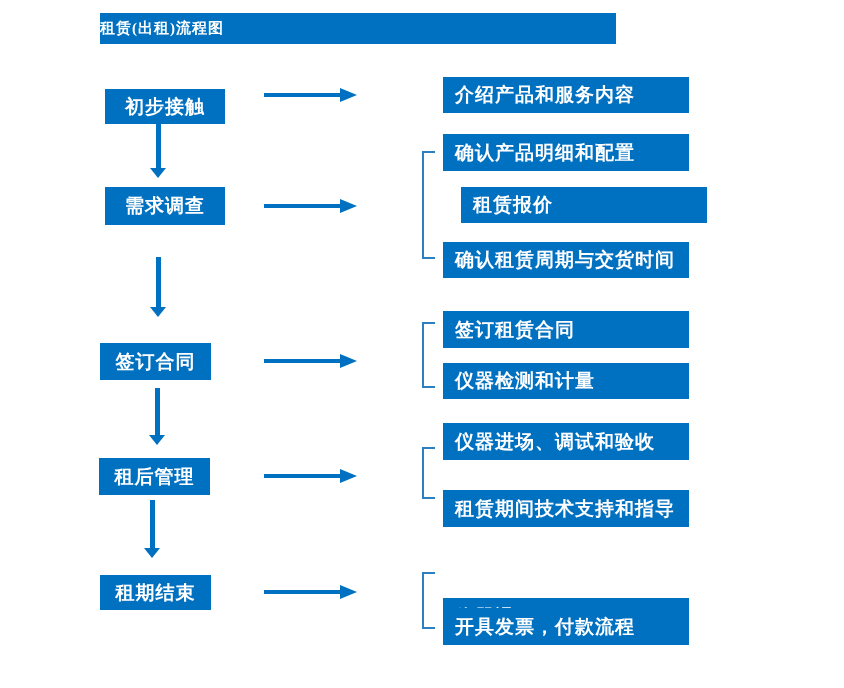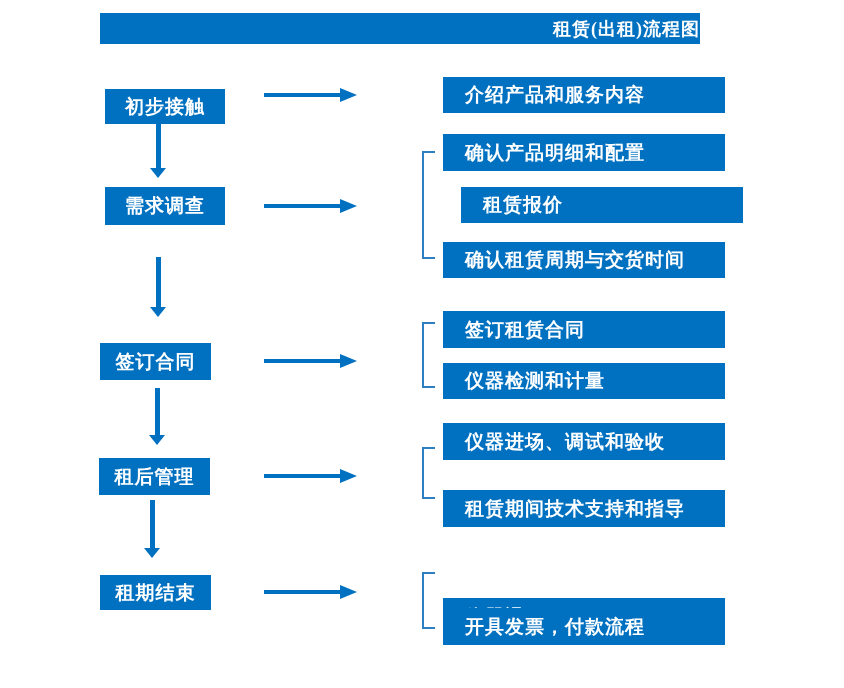--- a/index.html
+++ b/index.html
@@ -6,31 +6,31 @@
   .canvas{
     position:relative;width:844px;height:688px;background:#ffffff;overflow:hidden;
     font-family:"Liberation Serif","DejaVu Serif",serif;
   }
   .box{
     position:absolute;background:#0070c0;color:#ffffff;
     font-weight:bold;font-size:19px;letter-spacing:1px;
     display:flex;align-items:center;box-sizing:border-box;
   }
   .title{
-    left:100px;top:13px;width:600px;height:31px;
-    justify-content:flex-end;font-size:18px;
+    left:100px;top:13px;width:516px;height:31px;
+    justify-content:flex-start;font-size:15px;
   }
   
   .l1{left:105px;top:78px;width:120px;height:35px;justify-content:center;margin-top:11px;}
   .l2{left:105px;top:187px;width:120px;height:38px;justify-content:center;}
   .l3{left:100px;top:343px;width:111px;height:37px;justify-content:center;}
   .l4{left:99px; top:458px;width:111px;height:37px;justify-content:center;}
   .l5{left:100px;top:575px;width:111px;height:35px;justify-content:center;}
   
-  .rbox{left:443px;width:282px;padding-left:22px;}
+  .rbox{left:443px;width:246px;padding-left:12px;}
   .r1{top:77px;height:36px;}
   .r2{top:134px;height:37px;}
   .r3{top:187px;height:36px;margin-left:18px;}
   .r4{top:242px;height:36px;}
   .r5{top:311px;height:37px;}
   .r6{top:363px;height:36px;}
   .r7{top:423px;height:37px;}
   .r8{top:490px;height:37px;}
   .r9{top:555px;height:37px;margin-top:43px;}
   .r10{top:608px;height:37px;}

